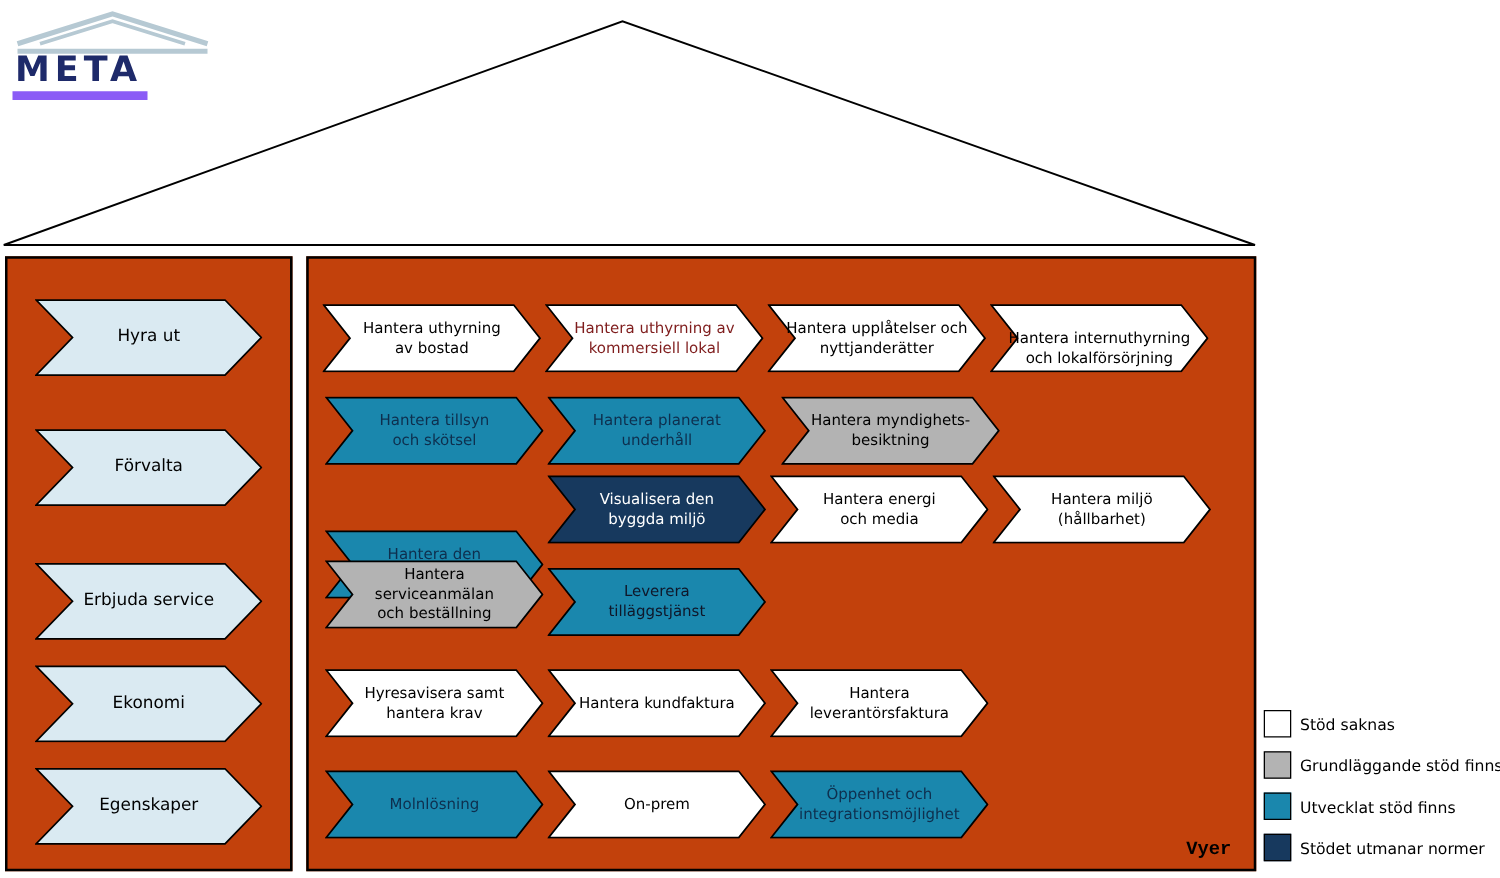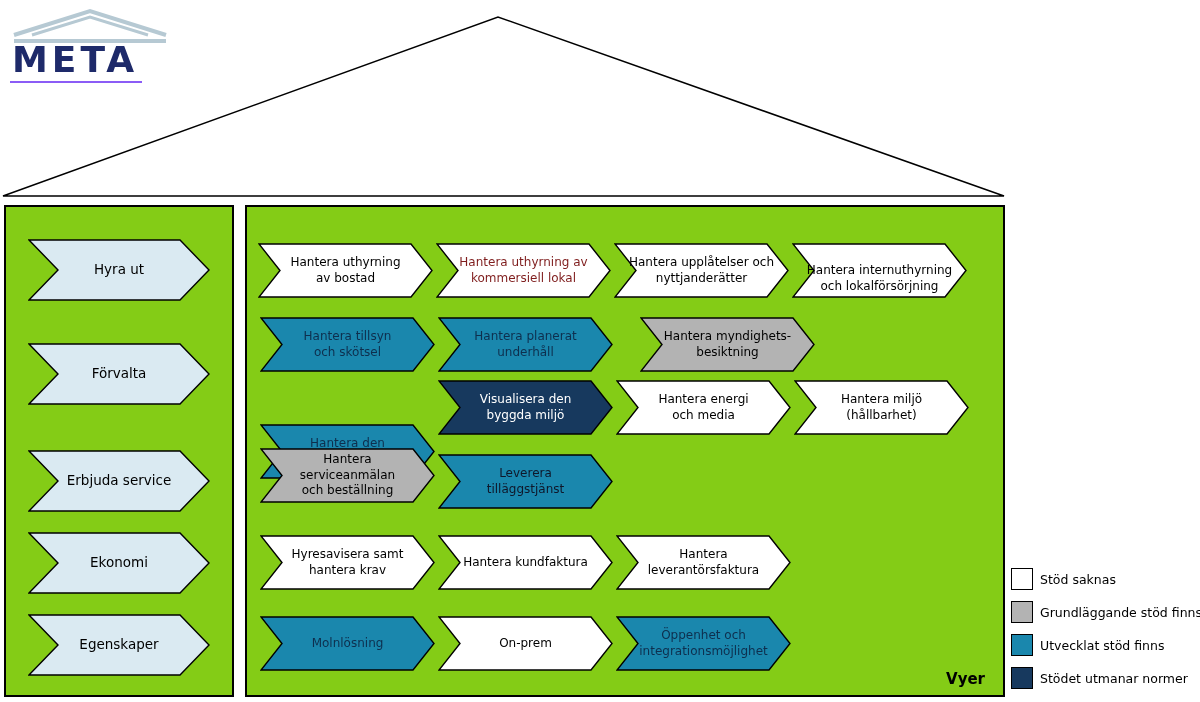--- a/index.html
+++ b/index.html
@@ -1,41 +1,41 @@
 <!DOCTYPE html>
 <html><head>
 <meta charset="utf-8">
 <style>
   html,body{
     margin:0;padding:0;width:1200px;height:702px;background:#ffffff;
     overflow:hidden;position:relative;
     font-family:"DejaVu Sans","Liberation Sans",sans-serif;color:#000;
   }
   #roof{position:absolute;left:0;top:0;pointer-events:none;}
-  .frame{position:absolute;background:#84cc16;border:2px solid #000;box-sizing:border-box;}
+  .frame{position:absolute;background:#c2410c;border:2px solid #000;box-sizing:border-box;font-family:Liberation Mono, monospace;}
   #left-box{left:4px;top:205px;width:230px;height:492px;}
   #main-box{left:245px;top:205px;width:760px;height:492px;}
   .arrow{position:absolute;}
   .arrow svg{position:absolute;left:0;top:0;display:block;}
   .arrow-label{
     position:absolute;inset:0;display:flex;align-items:center;justify-content:center;
     text-align:center;white-space:pre-line;font-size:12px;line-height:1.3;
     padding:15px 14px;box-sizing:border-box;
   }
   .sidebar-arrow .arrow-label{font-size:13.5px;padding:0 22px;}
   #corner-label{position:absolute;right:18px;bottom:7px;font-weight:bold;font-size:15px;}
   #legend{position:absolute;left:1011px;top:568px;}
   .legend-item{display:flex;align-items:center;height:22px;margin-bottom:11px;}
   .legend-swatch{width:22px;height:22px;border:1.6px solid #000;box-sizing:border-box;margin-right:7px;flex:0 0 auto;background:#fff;}
   .legend-label{font-size:12.5px;white-space:nowrap;}
   #logo{position:absolute;left:10px;top:6px;width:164px;}
   #logo svg{display:block;}
   .logo-text{
-    display:inline-block;font-weight:bold;font-size:36px;letter-spacing:4px;
-    color:#1e2a6a;line-height:1;margin-top:-2px;border-bottom:2px solid #8b5cf6;
+    display:inline-block;font-weight:bold;font-size:28px;letter-spacing:4px;
+    color:#1e2a6a;line-height:1;margin-top:-2px;border-bottom:7px solid #8b5cf6;
     padding:0 4px 3px 2px;
   }
 </style>
 </head>
 <body>
 
 <svg id="roof" width="1200" height="702">
   <polygon points="3,196 498,17 1004,196" fill="none" stroke="#000" stroke-width="1.5"></polygon>
 </svg>
 
@@ -137,21 +137,21 @@
     <span class="arrow-label" style="color: rgb(14, 47, 78);">Hantera tillsyn
 och skötsel</span>
   </div>
 <div class="arrow" style="left: 438px; top: 317px; width: 175px; height: 55px;">
     <svg width="175" height="55" viewBox="0 0 175 55">
       <path d="M1 1 L153 1 L174 27.5 L153 54 L1 54 L22 27.5 Z" fill="#1a87ad" stroke="#000" stroke-width="1.4"></path>
     </svg>
     <span class="arrow-label" style="color: rgb(14, 47, 78);">Hantera planerat
 underhåll</span>
   </div>
-<div class="arrow" style="left: 640px; top: 317px; width: 175px; height: 55px;">
+<div class="arrow" style="left: 625px; top: 317px; width: 175px; height: 55px;">
     <svg width="175" height="55" viewBox="0 0 175 55">
       <path d="M1 1 L153 1 L174 27.5 L153 54 L1 54 L22 27.5 Z" fill="#b3b3b3" stroke="#000" stroke-width="1.4"></path>
     </svg>
     <span class="arrow-label" style="color: rgb(0, 0, 0);">Hantera myndighets-
 besiktning</span>
   </div>
 <div class="arrow" style="left: 260px; top: 380px; width: 175px; height: 55px; margin-top: 44px;">
     <svg width="175" height="55" viewBox="0 0 175 55">
       <path d="M1 1 L153 1 L174 27.5 L153 54 L1 54 L22 27.5 Z" fill="#1a87ad" stroke="#000" stroke-width="1.4"></path>
     </svg>

